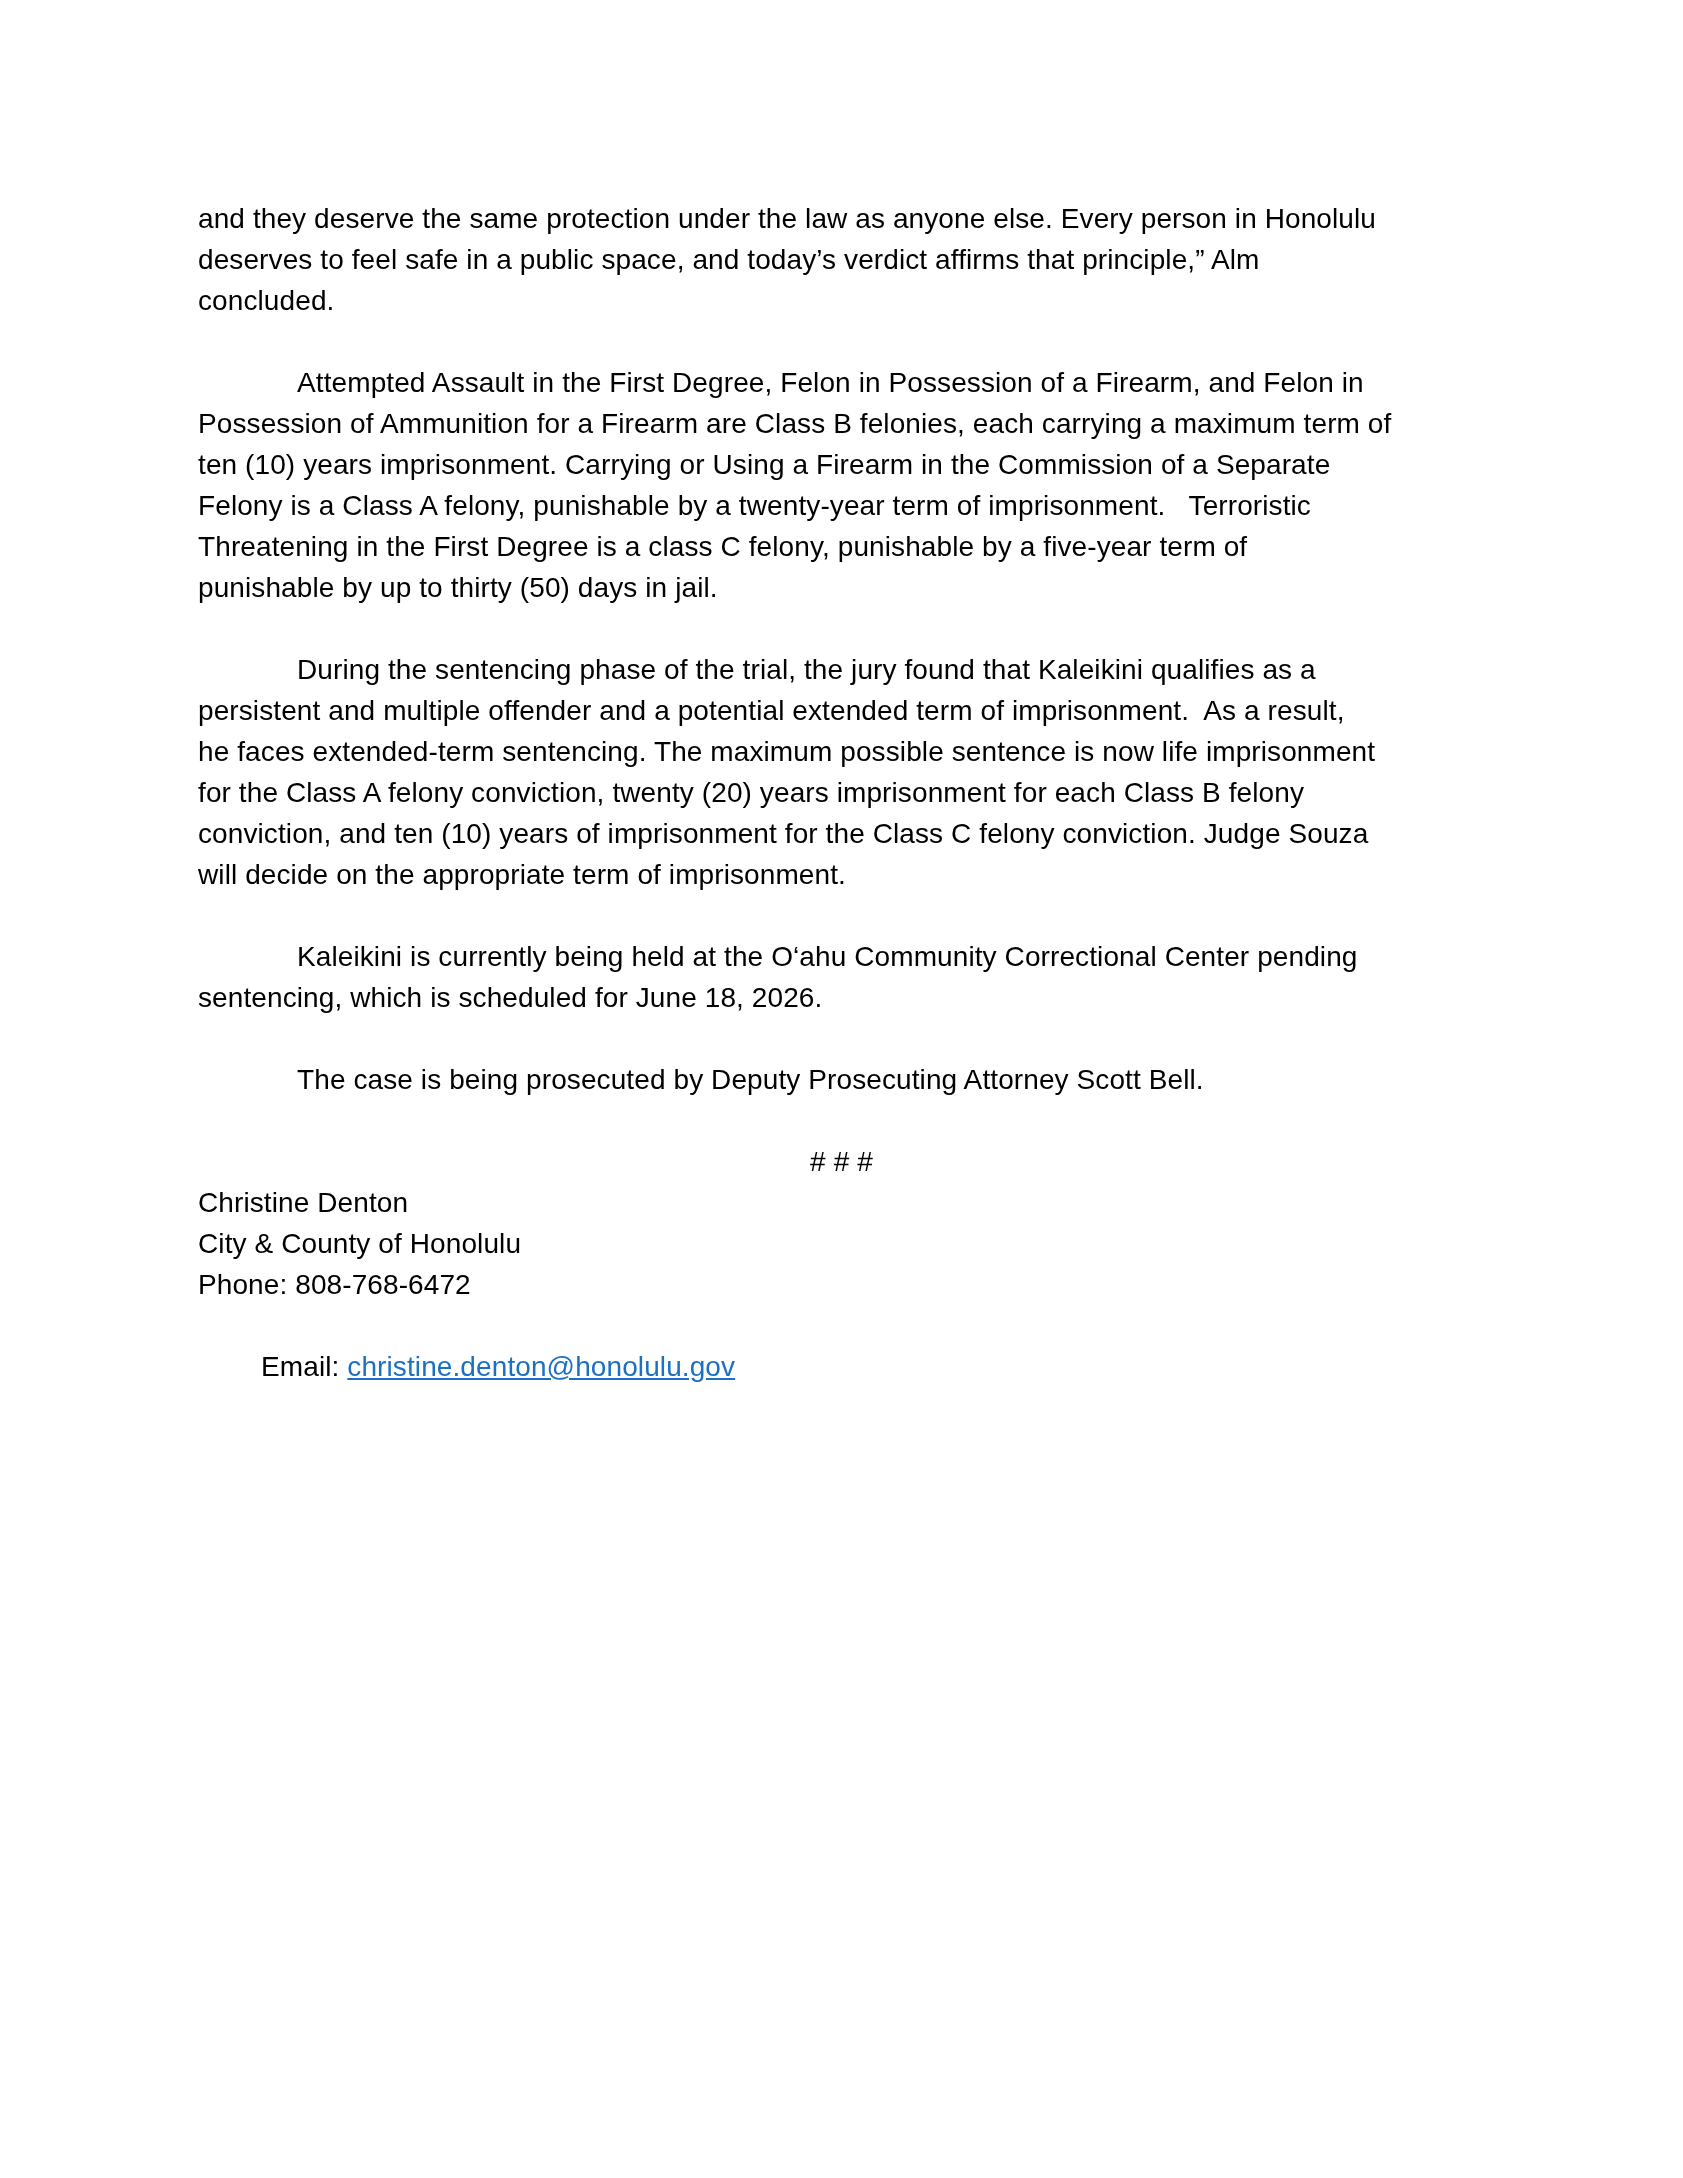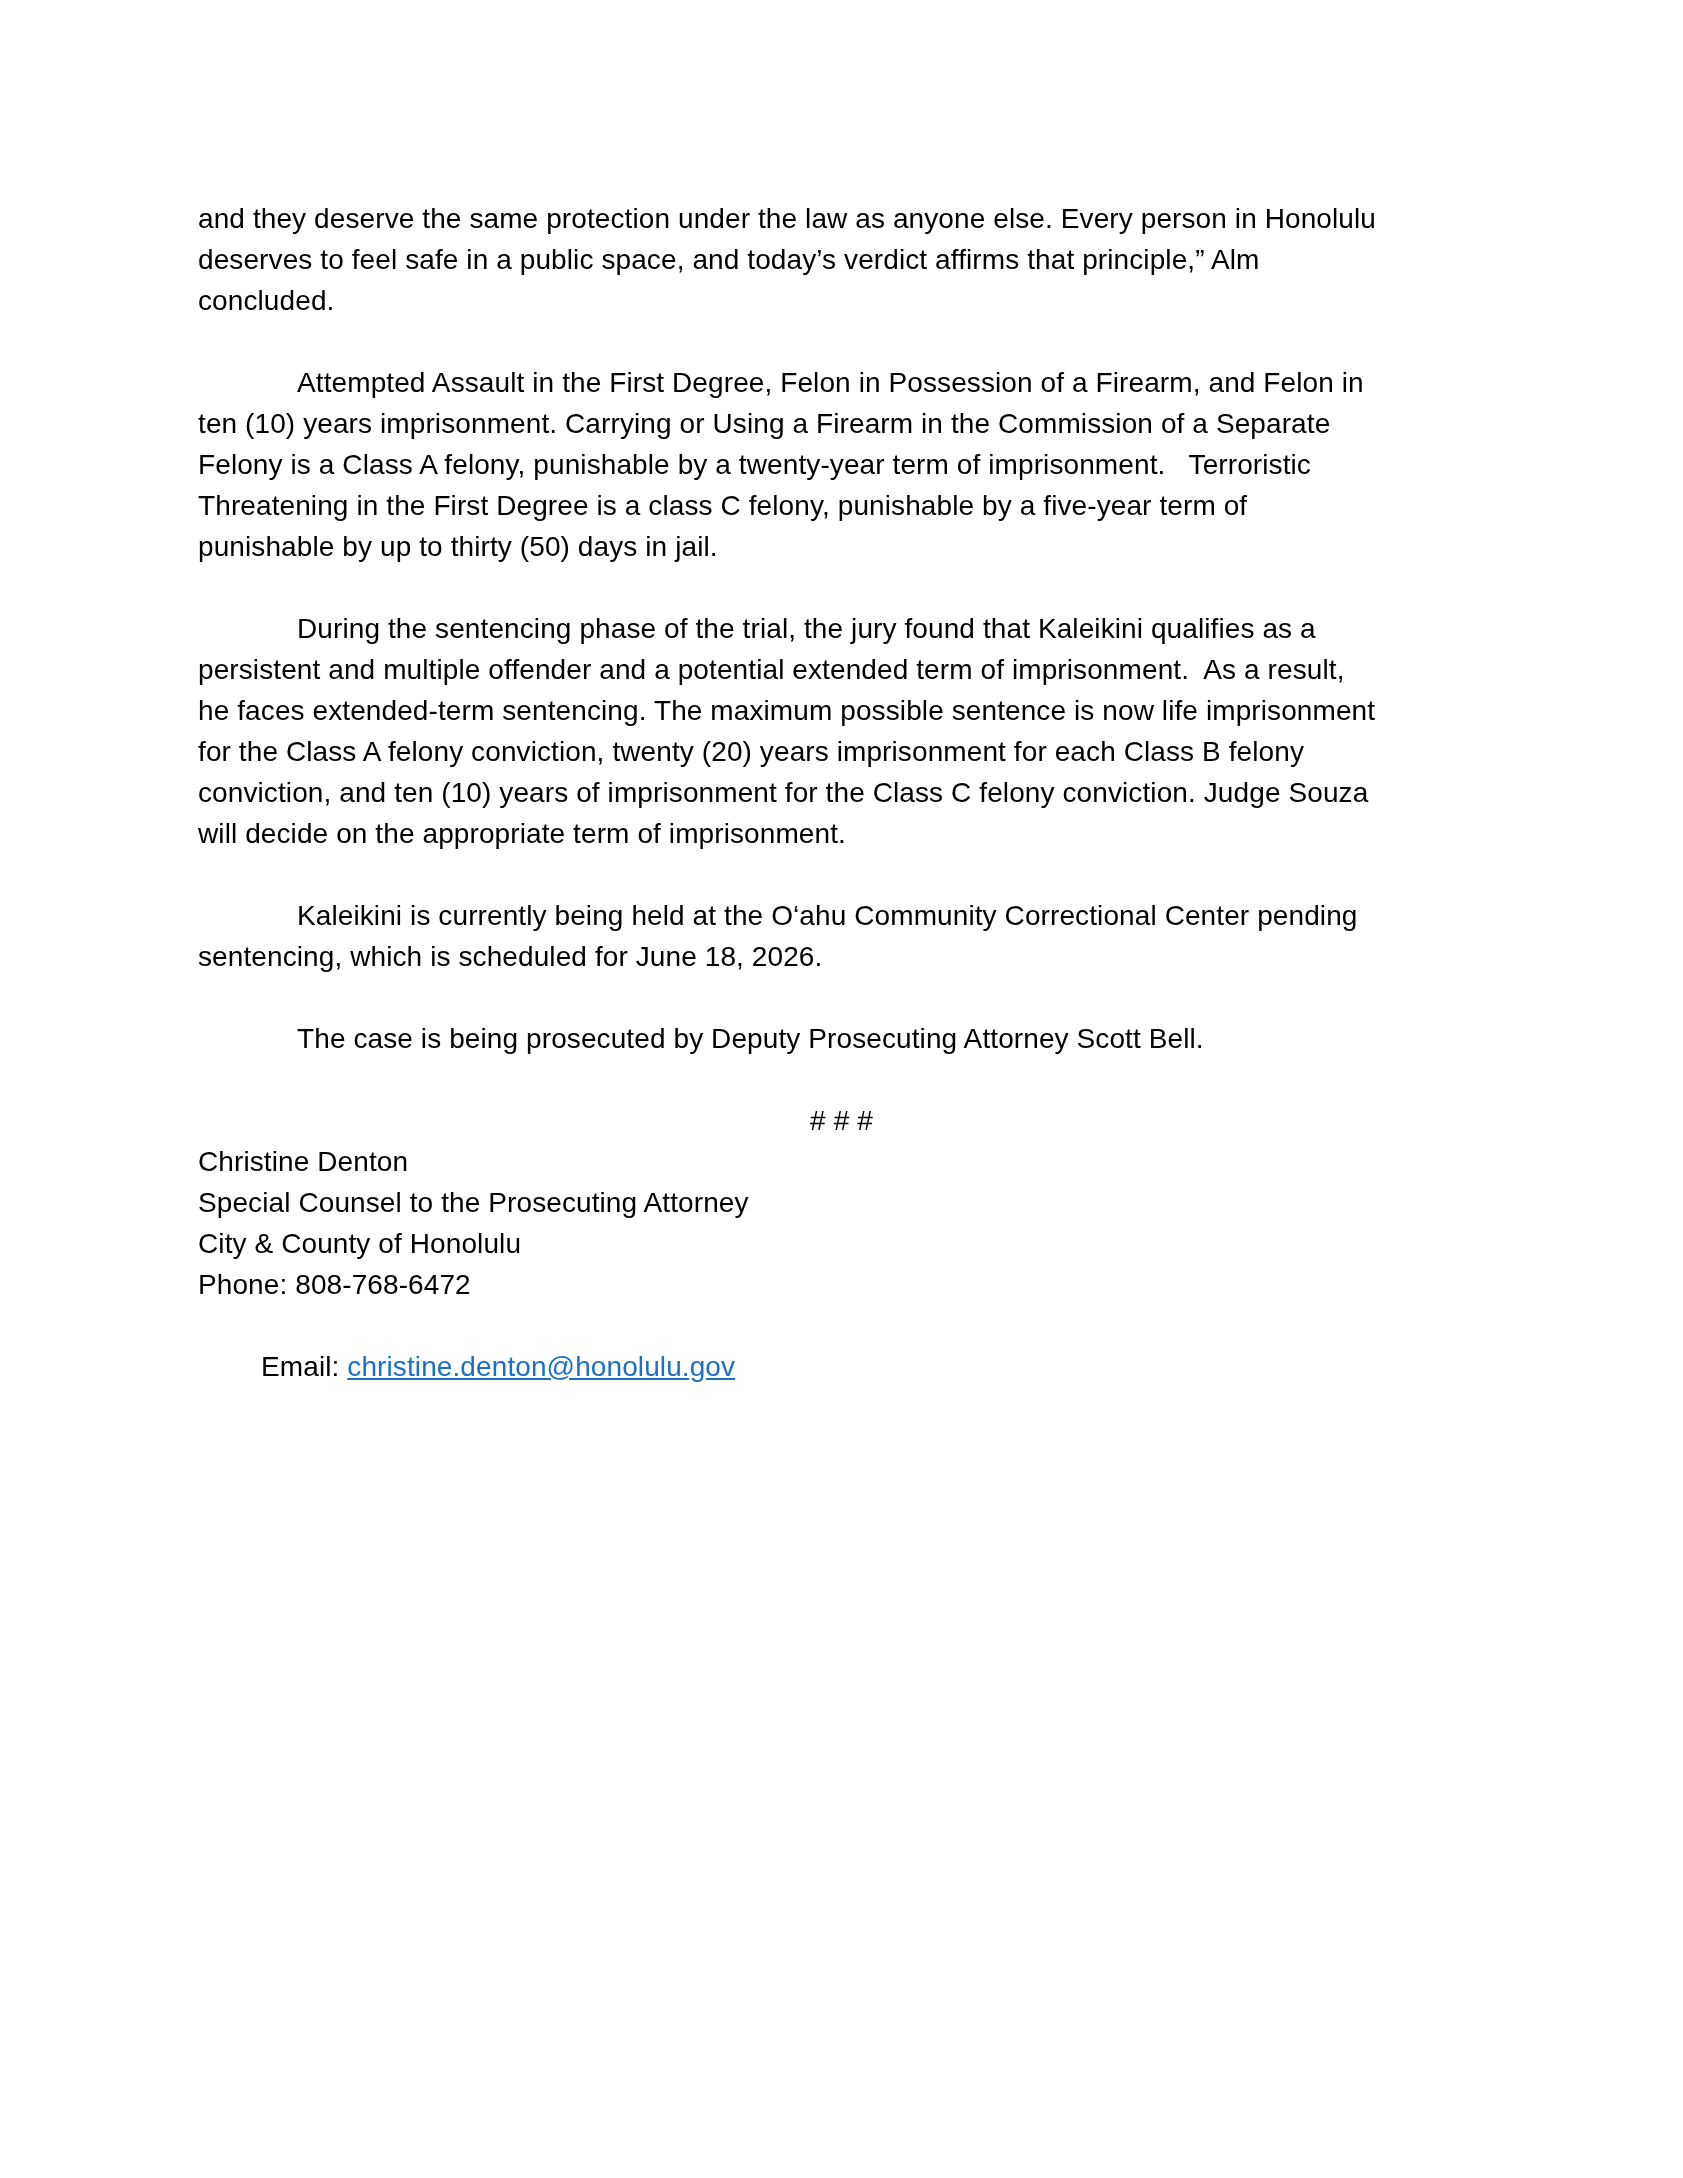--- a/index.html
+++ b/index.html
@@ -55,20 +55,21 @@
   <div class="content">
 
     <div id="body-paragraphs">
         <div class="para">
           <div class="line">and they deserve the same protection under the law as anyone else. Every person in Honolulu</div>
           <div class="line">deserves to feel safe in a public space, and today’s verdict affirms that principle,” Alm</div>
           <div class="line">concluded.</div>
         </div>
         <div class="para">
           <div class="line indent">Attempted Assault in the First Degree, Felon in Possession of a Firearm, and Felon in</div>
+          <div class="line">Possession of Ammunition for a Firearm are Class B felonies, each carrying a maximum term of</div>
           <div class="line">ten (10) years imprisonment. Carrying or Using a Firearm in the Commission of a Separate</div>
           <div class="line">Felony is a Class A felony, punishable by a twenty-year term of imprisonment.   Terroristic</div>
           <div class="line">Threatening in the First Degree is a class C felony, punishable by a five-year term of</div>
           <div class="line">punishable by up to thirty (50) days in jail.</div>
         </div>
         <div class="para">
           <div class="line indent">During the sentencing phase of the trial, the jury found that Kaleikini qualifies as a</div>
           <div class="line">persistent and multiple offender and a potential extended term of imprisonment.  As a result,</div>
           <div class="line">he faces extended-term sentencing. The maximum possible sentence is now life imprisonment</div>
           <div class="line">for the Class A felony conviction, twenty (20) years imprisonment for each Class B felony</div>
@@ -84,21 +85,20 @@
         </div>
       </div>
 
     <div class="para center no-gap">
       <div class="line" style="padding-left:0"># # #</div>
     </div>
 
     <div class="para">
       <div id="contact-lines">
           <div class="line">Christine Denton</div>
-          <div class="line">Special Counsel to the Prosecuting Attorney</div>
           <div class="line">City &amp; County of Honolulu</div>
           <div class="line">Phone: 808-768-6472</div>
         </div>
       <div class="line">
         <span>Email: </span><a href="#" class="link">christine.denton@honolulu.gov</a>
       </div>
     </div>
 
   </div>
 </div>

